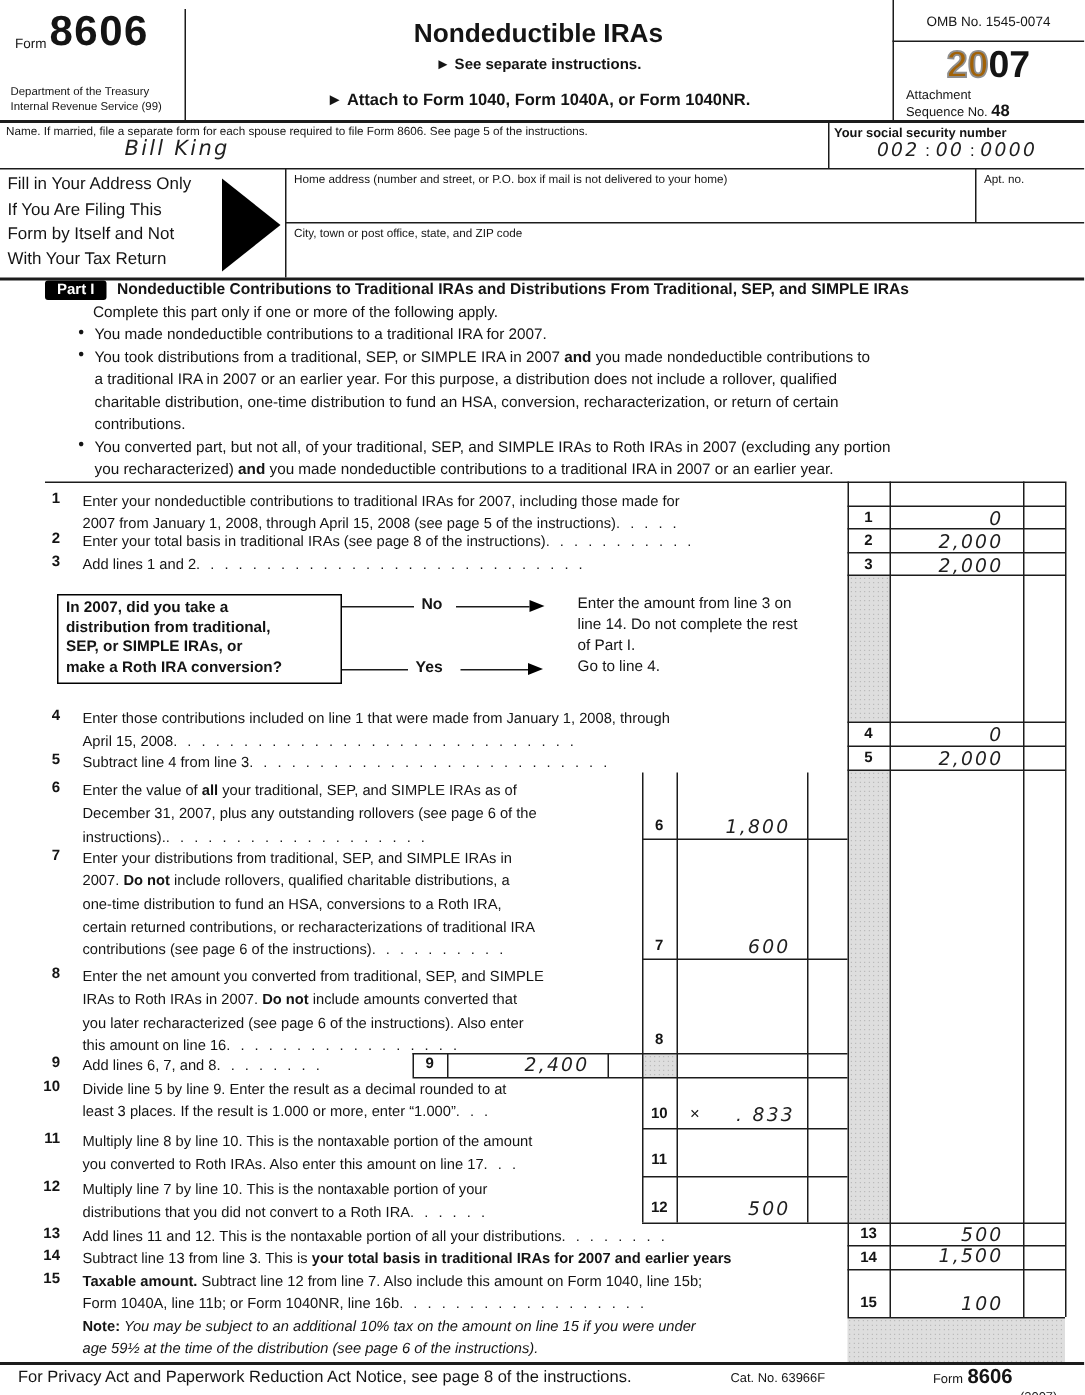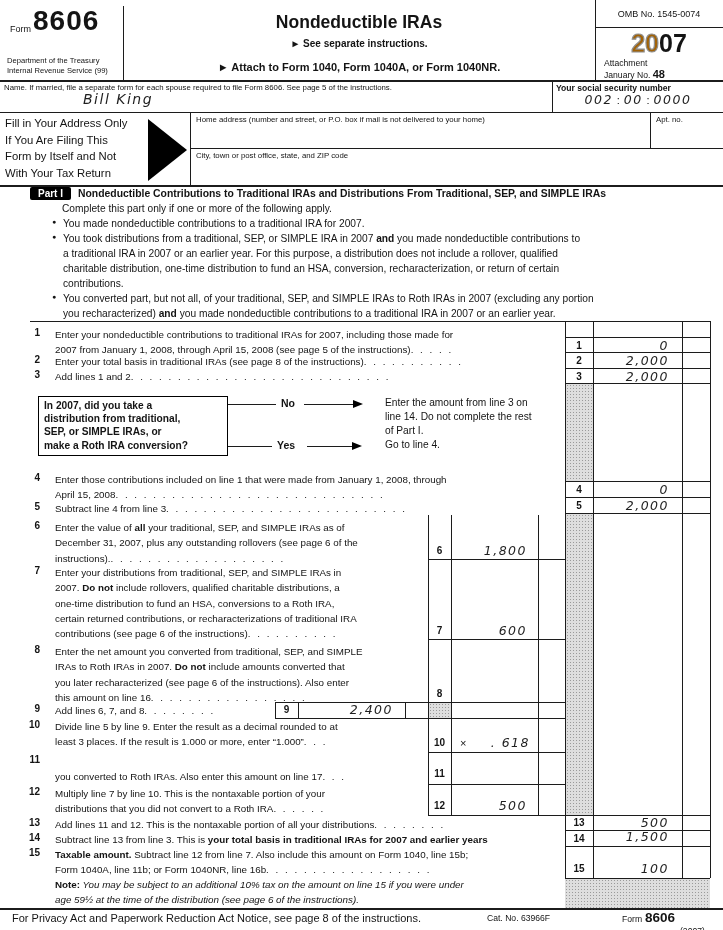--- a/index.html
+++ b/index.html
@@ -43,21 +43,21 @@
   <div class="abs" style="left:123px;top:61px;width:472px;text-align:center;font-size:11px;font-weight:700">► Attach to Form 1040, Form 1040A, or Form 1040NR.</div>
 
   <div class="vl" style="left:595px;top:0;height:80px"></div>
   <div class="abs" style="left:595px;top:9px;width:128px;text-align:center;font-size:9px">OMB No. 1545-0074</div>
   <div class="hl" style="left:595px;top:27px;width:128px"></div>
   <div class="abs" style="left:595px;top:29px;width:128px;text-align:center;font-size:25px;font-weight:700">
     <span class="yearghost">20</span><span>07</span>
   </div>
   <div class="abs" style="left:604px;top:58px;font-size:8.6px">Attachment</div>
   <div class="abs" style="left:604px;top:68px;font-size:8.6px">
-    <span>January No.</span>
+    <span>Sequence No.</span>
     <span style="font-weight:700;font-size:11px">48</span>
   </div>
   <div class="hl" style="left:0;top:80px;width:723px;height:2px"></div>
 
   <div class="abs" style="left:4px;top:83px;font-size:7.8px">Name. If married, file a separate form for each spouse required to file Form 8606. See page 5 of the instructions.</div>
   <div class="hand" style="left:83px;top:91px;font-size:14px;text-align:left">Bill King</div>
   <div class="vl" style="left:552px;top:80px;height:32px"></div>
   <div class="abs" style="left:556px;top:83px;width:164px;text-align:left;font-weight:700;font-size:8.6px">Your social security number</div>
   <div class="abs" style="left:556px;top:91px;width:164px;text-align:center;font-size:14px">
     <span class="hand" style="position:static">002</span>
@@ -150,21 +150,21 @@
   <div class="ltext" style="left:55px;top:327px;width:500px"><span>Enter your nondeductible contributions to traditional IRAs for 2007, including those made for</span><br><span>2007 from January 1, 2008, through April 15, 2008 (see page 5 of the instructions)</span><span class="dots">.&nbsp;.&nbsp;.&nbsp;.&nbsp;.&nbsp;</span></div>
   <div class="ltext" style="left:55px;top:354px;width:500px"><span>Enter your total basis in traditional IRAs (see page 8 of the instructions)</span><span class="dots">.&nbsp;.&nbsp;.&nbsp;.&nbsp;.&nbsp;.&nbsp;.&nbsp;.&nbsp;.&nbsp;.&nbsp;.&nbsp;</span></div>
   <div class="ltext" style="left:55px;top:369px;width:500px"><span>Add lines 1 and 2</span><span class="dots">.&nbsp;.&nbsp;.&nbsp;.&nbsp;.&nbsp;.&nbsp;.&nbsp;.&nbsp;.&nbsp;.&nbsp;.&nbsp;.&nbsp;.&nbsp;.&nbsp;.&nbsp;.&nbsp;.&nbsp;.&nbsp;.&nbsp;.&nbsp;.&nbsp;.&nbsp;.&nbsp;.&nbsp;.&nbsp;.&nbsp;.&nbsp;.&nbsp;</span></div>
   <div class="ltext" style="left:55px;top:472px;width:500px"><span>Enter those contributions included on line 1 that were made from January 1, 2008, through</span><br><span>April 15, 2008</span><span class="dots">.&nbsp;.&nbsp;.&nbsp;.&nbsp;.&nbsp;.&nbsp;.&nbsp;.&nbsp;.&nbsp;.&nbsp;.&nbsp;.&nbsp;.&nbsp;.&nbsp;.&nbsp;.&nbsp;.&nbsp;.&nbsp;.&nbsp;.&nbsp;.&nbsp;.&nbsp;.&nbsp;.&nbsp;.&nbsp;.&nbsp;.&nbsp;.&nbsp;.&nbsp;</span></div>
   <div class="ltext" style="left:55px;top:501px;width:500px"><span>Subtract line 4 from line 3</span><span class="dots">.&nbsp;.&nbsp;.&nbsp;.&nbsp;.&nbsp;.&nbsp;.&nbsp;.&nbsp;.&nbsp;.&nbsp;.&nbsp;.&nbsp;.&nbsp;.&nbsp;.&nbsp;.&nbsp;.&nbsp;.&nbsp;.&nbsp;.&nbsp;.&nbsp;.&nbsp;.&nbsp;.&nbsp;.&nbsp;.&nbsp;</span></div>
   <div class="ltext" style="left:55px;top:520px;width:365px"><span>Enter the value of </span><span style="font-weight: 700;">all</span><span> your traditional, SEP, and SIMPLE IRAs as of</span><br><span>December 31, 2007, plus any outstanding rollovers (see page 6 of the</span><br><span>instructions).</span><span class="dots">.&nbsp;.&nbsp;.&nbsp;.&nbsp;.&nbsp;.&nbsp;.&nbsp;.&nbsp;.&nbsp;.&nbsp;.&nbsp;.&nbsp;.&nbsp;.&nbsp;.&nbsp;.&nbsp;.&nbsp;.&nbsp;.&nbsp;</span></div>
   <div class="ltext" style="left:55px;top:565px;width:365px"><span>Enter your distributions from traditional, SEP, and SIMPLE IRAs in</span><br><span>2007. </span><span style="font-weight: 700;">Do not</span><span> include rollovers, qualified charitable distributions, a</span><br><span>one-time distribution to fund an HSA, conversions to a Roth IRA,</span><br><span>certain returned contributions, or recharacterizations of traditional IRA</span><br><span>contributions (see page 6 of the instructions)</span><span class="dots">.&nbsp;.&nbsp;.&nbsp;.&nbsp;.&nbsp;.&nbsp;.&nbsp;.&nbsp;.&nbsp;.&nbsp;</span></div>
   <div class="ltext" style="left:55px;top:644px;width:365px"><span>Enter the net amount you converted from traditional, SEP, and SIMPLE</span><br><span>IRAs to Roth IRAs in 2007. </span><span style="font-weight: 700;">Do not</span><span> include amounts converted that</span><br><span>you later recharacterized (see page 6 of the instructions). Also enter</span><br><span>this amount on line 16</span><span class="dots">.&nbsp;.&nbsp;.&nbsp;.&nbsp;.&nbsp;.&nbsp;.&nbsp;.&nbsp;.&nbsp;.&nbsp;.&nbsp;.&nbsp;.&nbsp;.&nbsp;.&nbsp;.&nbsp;.&nbsp;</span></div>
   <div class="ltext" style="left:55px;top:703px;width:215px"><span>Add lines 6, 7, and 8</span><span class="dots">.&nbsp;.&nbsp;.&nbsp;.&nbsp;.&nbsp;.&nbsp;.&nbsp;.&nbsp;</span></div>
   <div class="ltext" style="left:55px;top:719px;width:365px"><span>Divide line 5 by line 9. Enter the result as a decimal rounded to at</span><br><span>least 3 places. If the result is 1.000 or more, enter “1.000”</span><span class="dots">.&nbsp;.&nbsp;.&nbsp;</span></div>
-  <div class="ltext" style="left:55px;top:754px;width:365px"><br><span>you converted to Roth IRAs. Also enter this amount on line 17</span><span class="dots">.&nbsp;.&nbsp;.&nbsp;</span></div>
+  <div class="ltext" style="left:55px;top:754px;width:365px"><span>Multiply line 8 by line 10. This is the nontaxable portion of the amount</span><br><span>you converted to Roth IRAs. Also enter this amount on line 17</span><span class="dots">.&nbsp;.&nbsp;.&nbsp;</span></div>
   <div class="ltext" style="left:55px;top:786px;width:365px"><span>Multiply line 7 by line 10. This is the nontaxable portion of your</span><br><span>distributions that you did not convert to a Roth IRA</span><span class="dots">.&nbsp;.&nbsp;.&nbsp;.&nbsp;.&nbsp;.&nbsp;</span></div>
   <div class="ltext" style="left:55px;top:817px;width:505px"><span>Add lines 11 and 12. This is the nontaxable portion of all your distributions</span><span class="dots">.&nbsp;.&nbsp;.&nbsp;.&nbsp;.&nbsp;.&nbsp;.&nbsp;.&nbsp;</span></div>
   <div class="ltext" style="left:55px;top:832px;width:505px"><span>Subtract line 13 from line 3. This is </span><span style="font-weight: 700;">your total basis in traditional IRAs for 2007 and earlier years</span></div>
   <div class="ltext" style="left:55px;top:847px;width:505px"><span style="font-weight: 700;">Taxable amount.</span><span> Subtract line 12 from line 7. Also include this amount on Form 1040, line 15b;</span><br><span>Form 1040A, line 11b; or Form 1040NR, line 16b</span><span class="dots">.&nbsp;.&nbsp;.&nbsp;.&nbsp;.&nbsp;.&nbsp;.&nbsp;.&nbsp;.&nbsp;.&nbsp;.&nbsp;.&nbsp;.&nbsp;.&nbsp;.&nbsp;.&nbsp;.&nbsp;.&nbsp;</span></div>
   <div class="ltext" style="left:55px;top:877px;width:505px;line-height:15.2px"><span style="font-weight: 700;">Note:</span><span style="font-style: italic;"> You may be subject to an additional 10% tax on the amount on line 15 if you were under</span><br><span style="font-style: italic;">age 59½ at the time of the distribution (see page 6 of the instructions).</span></div>
 
   <div class="dbox" style="left:38px;top:396px;width:190px;height:60px"></div>
   <div class="abs pre" style="left:44px;top:399px;width:180px;font-size:10.2px;font-weight:700;line-height:13.2px">In 2007, did you take a
 distribution from traditional,
 SEP, or SIMPLE IRAs, or
@@ -201,21 +201,21 @@
   <div class="hand" style="left:593px;width:76px;top:338px">0</div>
   <div class="hand" style="left:593px;width:76px;top:353px">2,000</div>
   <div class="hand" style="left:593px;width:76px;top:369px">2,000</div>
   <div class="hand" style="left:593px;width:76px;top:482px">0</div>
   <div class="hand" style="left:593px;width:76px;top:498px">2,000</div>
   <div class="hand" style="left:451px;width:76px;top:543px">1,800</div>
   <div class="hand" style="left:451px;width:76px;top:623px">600</div>
   <div class="hand" style="left:451px;width:76px;top:686px"></div>
   <div class="hand" style="left:298px;width:95px;top:702px">2,400</div>
   <div class="abs" style="left:460px;top:737px;font-size:11px">×</div>
-  <div class="hand" style="left:470px;width:60px;top:735px">. 618</div>
+  <div class="hand" style="left:470px;width:60px;top:735px">. 833</div>
   <div class="hand" style="left:451px;width:76px;top:766px"></div>
   <div class="hand" style="left:451px;width:76px;top:798px">500</div>
   <div class="hand" style="left:593px;width:76px;top:815px">500</div>
   <div class="hand" style="left:593px;width:76px;top:829px">1,500</div>
   <div class="hand" style="left:593px;width:76px;top:861px">100</div>
 
   <div class="hl" style="left:0;top:908px;width:723px;height:2px"></div>
   <div class="abs" style="left:12px;top:912px;font-size:11px;font-weight:400">For Privacy Act and Paperwork Reduction Act Notice, see page 8 of the instructions.</div>
   <div class="abs" style="left:487px;top:913px;font-size:8.6px">Cat. No. 63966F</div>
   <span class="abs" style="left:622px;top:914px;font-size:8.6px">Form</span>

